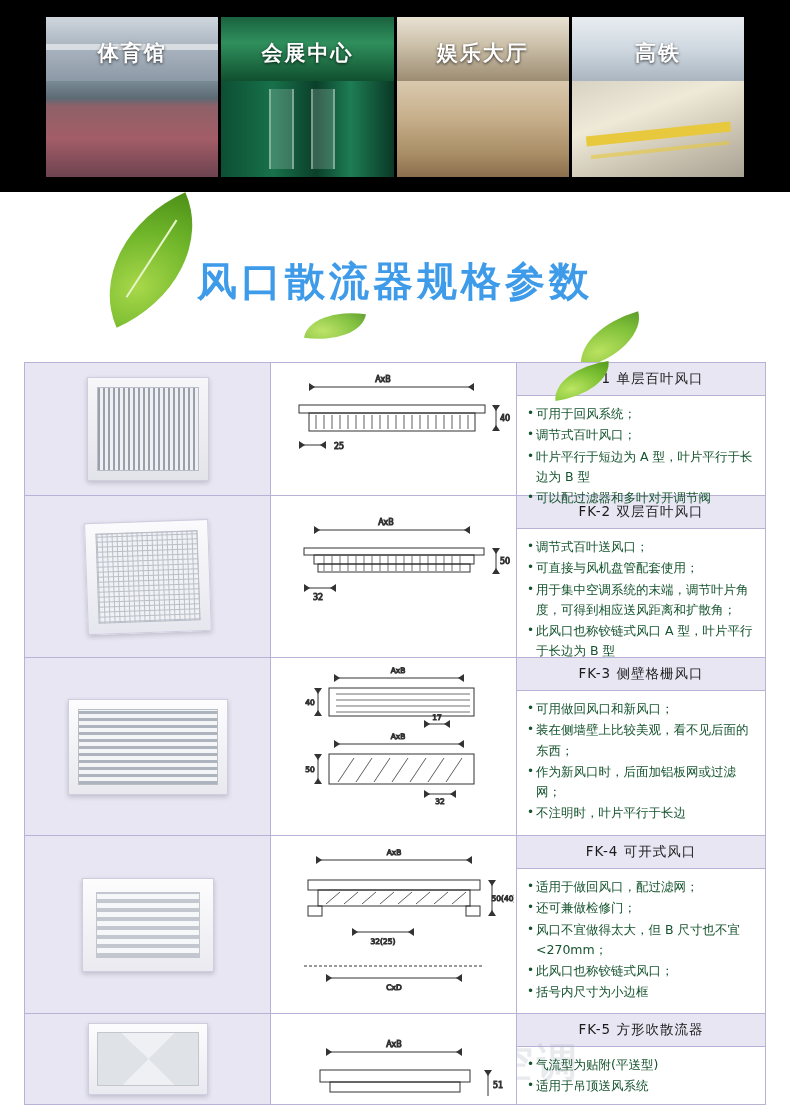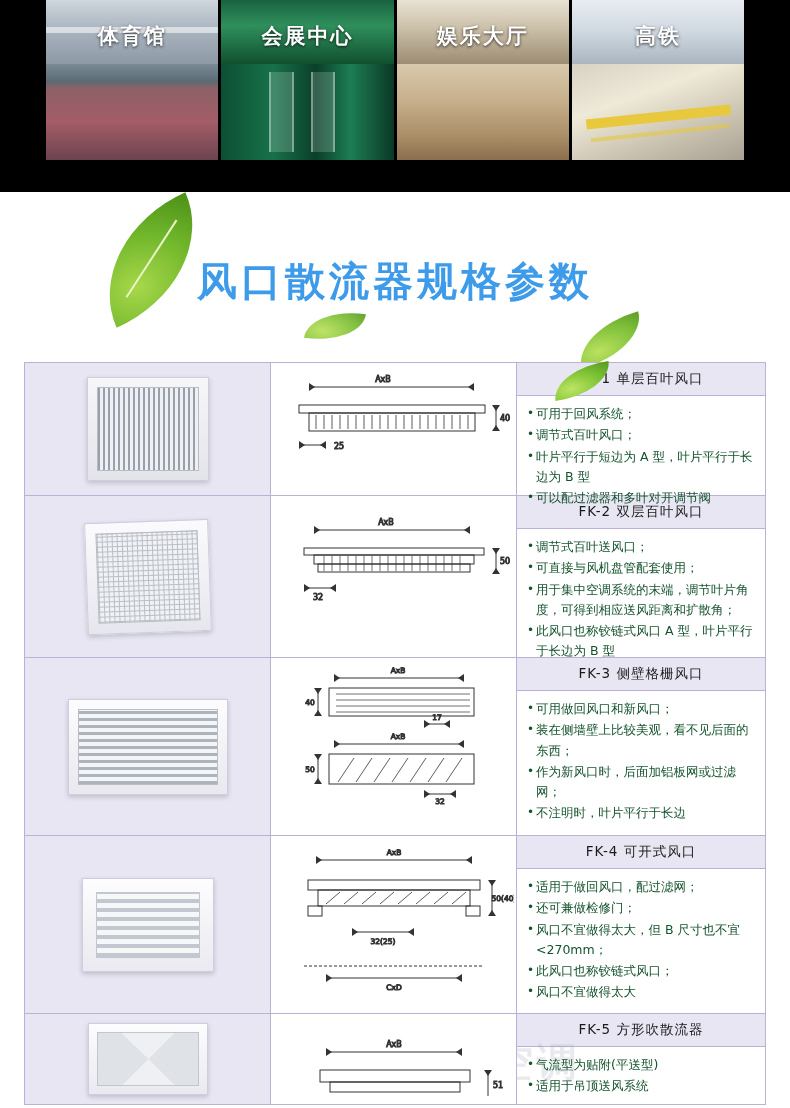--- a/index.html
+++ b/index.html
@@ -17,21 +17,21 @@
   .top-banner {
     width: 790px;
     height: 192px;
     background: #000000;
     position: relative;
     overflow: hidden;
   }
   .banner-cells {
     position: absolute;
     left: 46px;
-    top: 0px;
+    top: 17px;
     width: 698px;
     height: 160px;
     display: flex;
     gap: 3px;
   }
   .bcell {
     flex: 1 1 0;
     position: relative;
     overflow: hidden;
   }
@@ -562,21 +562,21 @@
         </g>
       </svg>
     </div>
     <div class="cell-text">
       <div class="text-head">FK-4 可开式风口</div>
       <div class="text-body">
         <li>适用于做回风口，配过滤网；</li>
         <li>还可兼做检修门；</li>
         <li>风口不宜做得太大，但 B 尺寸也不宜 &lt;270mm；</li>
         <li>此风口也称铰链式风口；</li>
-        <li>风口不宜做得太大</li>
+        <li>括号内尺寸为小边框</li>
       </div>
     </div>
   </div>
 
   <div class="spec-row" style="height:90px; overflow:hidden;">
     <div class="cell-photo">
       <div class="prod prod-5">
           <div class="inner"></div>
         </div>
     </div>

